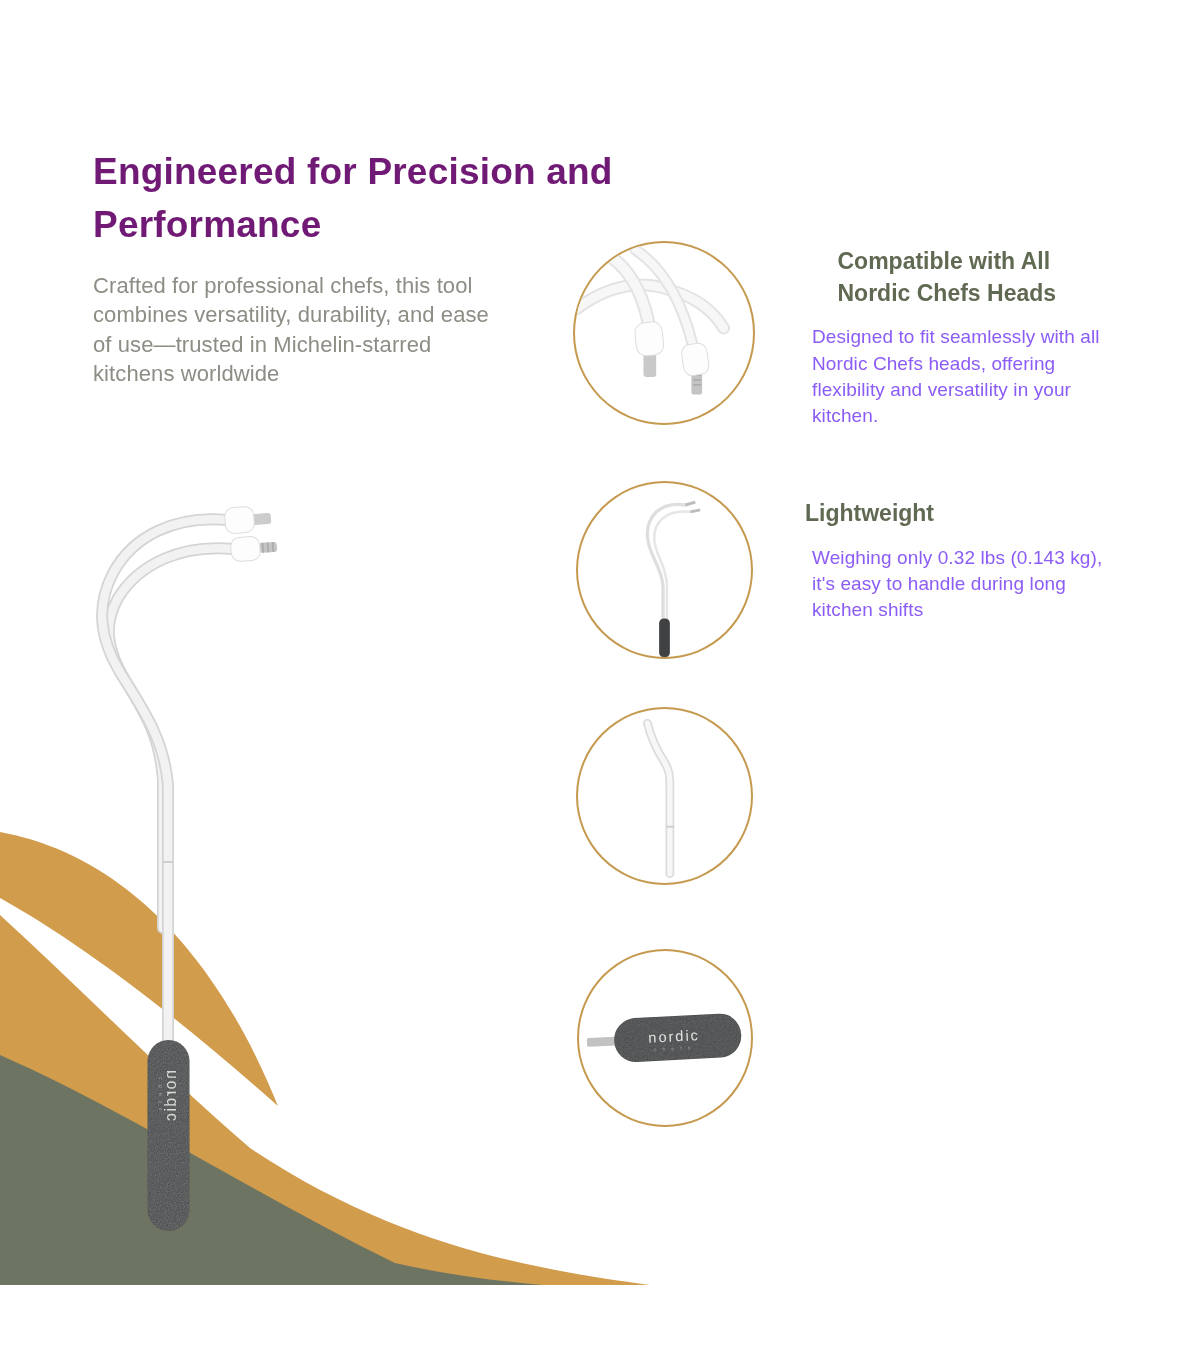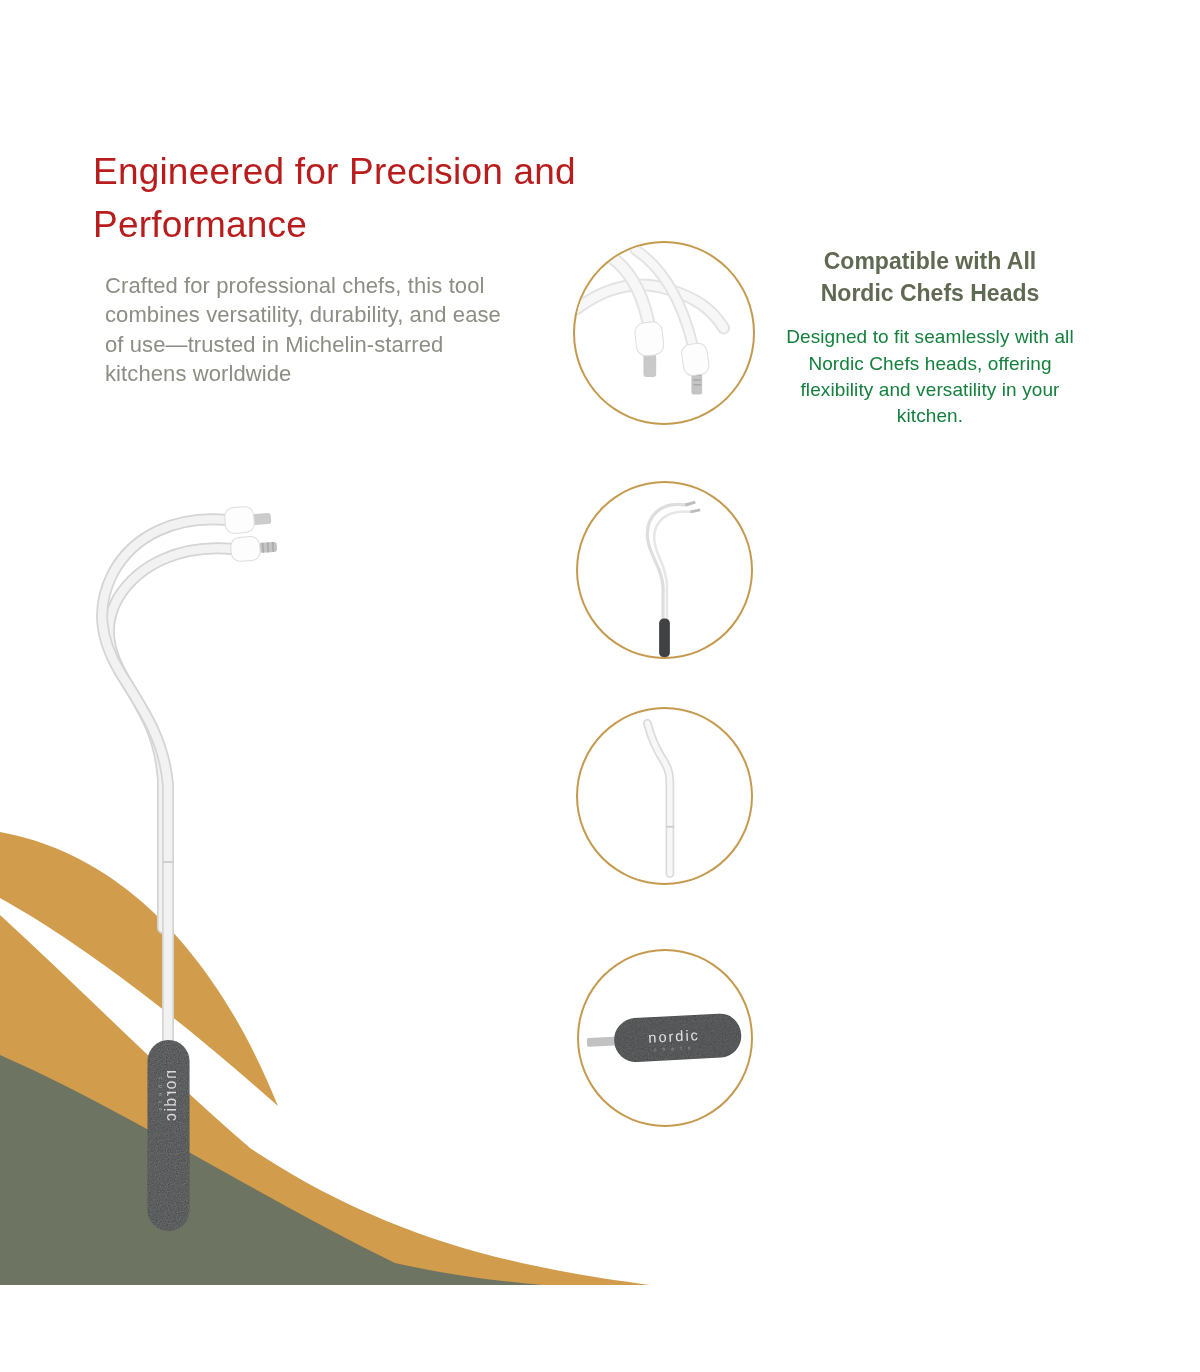--- a/index.html
+++ b/index.html
@@ -3,53 +3,53 @@
 <meta charset="utf-8">
 <style>
   html,body{margin:0;padding:0;background:#ffffff;}
   .page{
     position:relative;width:1200px;height:1372px;background:#ffffff;overflow:hidden;
     font-family:"Liberation Sans", sans-serif;
   }
   
   .hero{position:absolute;left:93px;top:146px;width:580px;z-index:2;}
   .hero h1{
-    margin:0 0 20px 0;font-size:37px;line-height:1.42;font-weight:400;
-    color:#b91c1c;letter-spacing:.2px;max-width:560px;
+    margin:0 0 20px 0;font-size:37px;line-height:1.42;font-weight:700;
+    color:#701a75;letter-spacing:.2px;max-width:560px;
   }
   .hero p{
-    margin:12px;font-size:22px;line-height:1.33;color:#8b8e84;max-width:415px;letter-spacing:.1px;
+    margin:0;font-size:22px;line-height:1.33;color:#8b8e84;max-width:415px;letter-spacing:.1px;
   }
   
   .decor{position:absolute;left:0;top:818px;width:660px;height:470px;z-index:1;}
   
   .product{position:absolute;left:63px;top:498px;width:217px;height:734px;z-index:3;}
   
   .circle{
     position:absolute;border-radius:50%;border:2px solid #c59a4f;background:#fff;
     box-sizing:border-box;overflow:hidden;z-index:2;
   }
   .circle svg{display:block;width:100%;height:100%;}
   .circle1{left:573px;top:241px;width:182px;height:184px;}
   .circle2{left:576px;top:481px;width:177px;height:178px;}
   .circle3{left:576px;top:707px;width:177px;height:178px;}
   .circle4{left:577px;top:949px;width:176px;height:178px;}
   
-  .ftext{position:absolute;left:770px;width:320px;text-align:center;z-index:2;}
+  .ftext{position:absolute;left:805px;width:320px;text-align:left;z-index:2;}
   .ftext1{top:246px;}
   .ftext2{top:498px;}
   .ftext3{top:718px;}
   .ftext4{top:951px;}
   .ftext h3{
     margin:0 auto 15px auto;font-size:23px;line-height:1.38;font-weight:700;color:#606952;
   }
   .ftext1 h3{max-width:255px;}
   .ftext3 h3{max-width:245px;}
   .ftext p{
-    margin:12px auto;font-size:19px;line-height:1.38;color:#15803d;max-width:306px;letter-spacing:.1px;
+    margin:12px auto;font-size:19px;line-height:1.38;color:#8b5cf6;max-width:306px;letter-spacing:.1px;
   }
 </style>
 </head>
 <body>
 
 <div class="page">
 
   <div class="hero">
     <h1>Engineered for Precision and Performance</h1>
     <p>Crafted for professional chefs, this tool combines versatility, durability, and ease of use—trusted in Michelin-starred kitchens worldwide</p>
@@ -133,20 +133,24 @@
     <svg viewBox="0 0 177 177" aria-hidden="true">
       <g>
         <path d="M 110,22 C 84,18 70,34 71,54 C 72,74 86,84 87,106 L 87,140" fill="none" stroke="#dedede" stroke-width="3.4" stroke-linecap="round"></path>
         <path d="M 115,29 C 90,26 77,40 78,57 C 79,74 90,82 91,104 L 91,140" fill="none" stroke="#e6e6e6" stroke-width="2.6" stroke-linecap="round"></path>
         <line x1="110" y1="22" x2="120" y2="19" stroke="#bdbdbd" stroke-width="3"></line>
         <line x1="115" y1="29" x2="125" y2="27" stroke="#bdbdbd" stroke-width="3"></line>
         <rect x="83" y="138" width="11" height="40" rx="5" fill="#3f4142"></rect>
       </g>
     </svg>
   </div>
+  <div class="ftext ftext2">
+    <h3>Lightweight</h3>
+    <p>Weighing only 0.32 lbs (0.143 kg), it's easy to handle during long kitchen shifts</p>
+  </div>
 
   <div class="circle circle3">
     <svg viewBox="0 0 177 177" aria-hidden="true">
       <g>
         <path d="M 71,14 C 75,30 80,41 88,53 C 93,61 94,67 94,78 L 94,168" fill="none" stroke="#dcdcdc" stroke-width="9" stroke-linecap="round"></path>
         <path d="M 71,14 C 75,30 80,41 88,53 C 93,61 94,67 94,78 L 94,168" fill="none" stroke="#f7f7f7" stroke-width="5.5" stroke-linecap="round"></path>
         <line x1="90" y1="120" x2="98.5" y2="120" stroke="#d0d0d0" stroke-width="2"></line>
       </g>
     </svg>
   </div>

